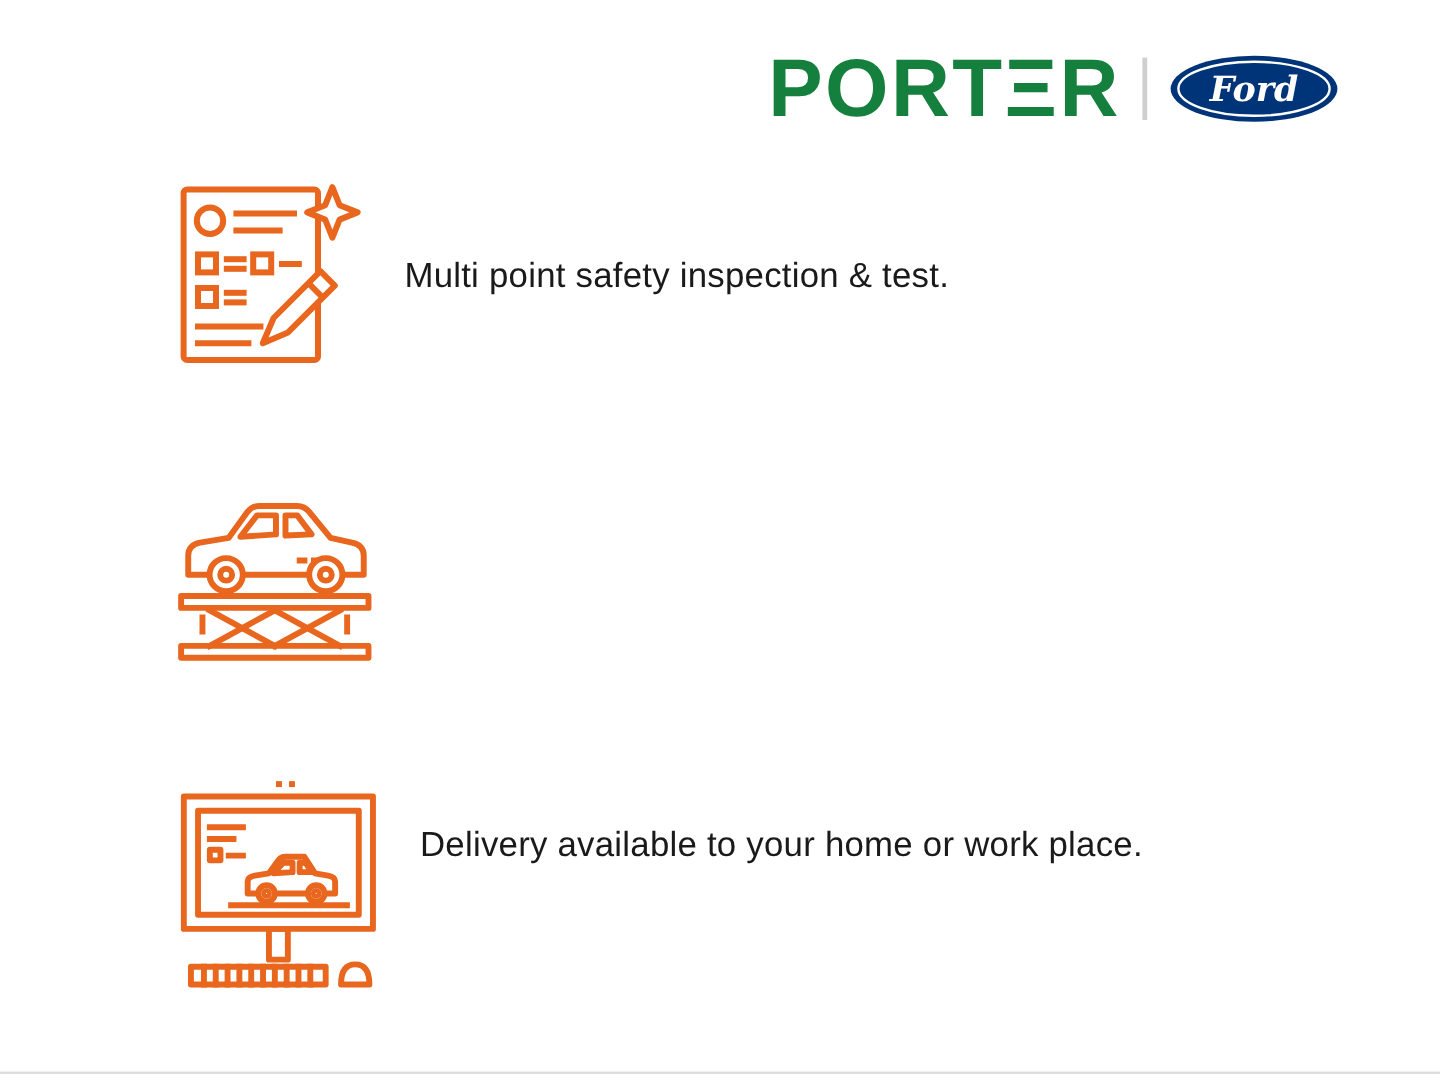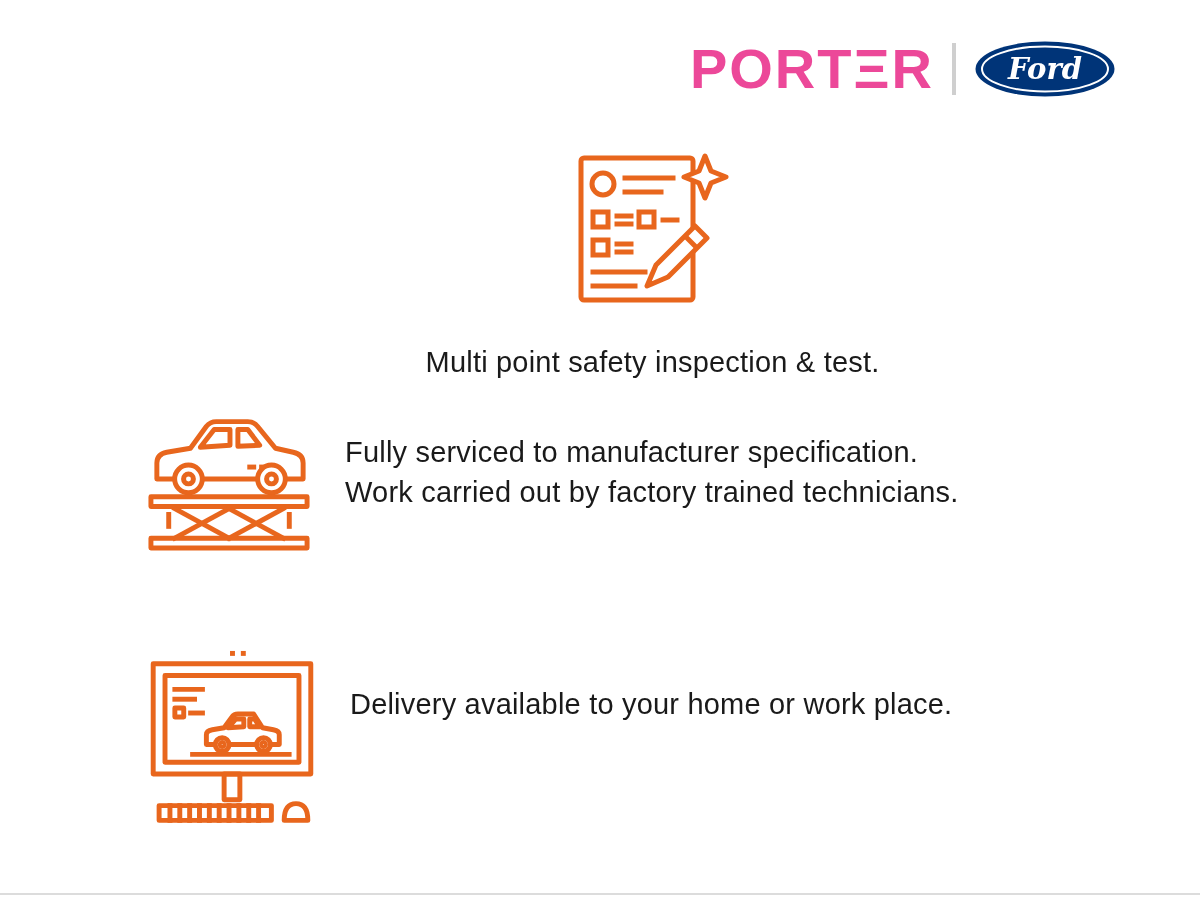--- a/index.html
+++ b/index.html
@@ -15,22 +15,22 @@
   
   .brand-row {
     position:absolute;
     top:40px;
     right:84px;
     display:flex;
     align-items:center;
     gap:18px;
   }
   .porter-logo {
-    color:#ec4899;
-    font-size:56px;
+    color:#15803d;
+    font-size:68px;
     font-weight:700;
     letter-spacing:2px;
     line-height:1;
   }
   .logo-divider {
     width:4px;
     height:52px;
     background:#cfcfcf;
   }
   .ford-logo { width:142px; height:58px; }
@@ -46,21 +46,21 @@
     position:absolute;
     left:145px;
     right:40px;
     display:flex;
     align-items:center;
     gap:32px;
   }
   .feature-icon { flex:0 0 auto; }
   .feature-icon svg { width:100%; height:100%; display:block; }
 
-  .feature-1 { top:150px;flex-direction:column; }
+  .feature-1 { top:150px; }
   .feature-1 .feature-icon { width:160px; height:160px; }
 
   .feature-2 { top:388px; }
   .feature-2 .feature-icon { width:168px; height:168px; }
 
   .feature-3 { top:648px; }
   .feature-3 .feature-icon { width:173px; height:197px; }
   .feature-3 .feature-text { align-self:flex-start; margin-top:36px;text-align:center; }
 
   .feature-text {
@@ -143,24 +143,20 @@
           <rect x="6" y="110" width="158" height="10"></rect>
           <line x1="24" y1="128" x2="24" y2="140"></line>
           <line x1="146" y1="128" x2="146" y2="140"></line>
           <line x1="30" y1="122" x2="85" y2="152"></line>
           <line x1="85" y1="122" x2="30" y2="152"></line>
           <line x1="85" y1="122" x2="140" y2="152"></line>
           <line x1="140" y1="122" x2="85" y2="152"></line>
           <rect x="6" y="152" width="158" height="10"></rect>
         </g>
       </svg>
-    </div>
-    <div class="feature-text">
-      <div>Fully serviced to manufacturer specification.</div>
-      <div>Work carried out by factory trained technicians.</div>
     </div>
   </section>
 
   <section class="feature feature-3">
     <div class="feature-icon">
       <svg viewBox="0 0 175 200">
         <g fill="none" stroke="#E8661D" stroke-width="5" stroke-linecap="square" stroke-linejoin="round">
           <rect x="86" y="3" width="5" height="5" fill="#E8661D" stroke="none"></rect>
           <rect x="97" y="3" width="5" height="5" fill="#E8661D" stroke="none"></rect>
           <rect x="8" y="16" width="160" height="112"></rect>

